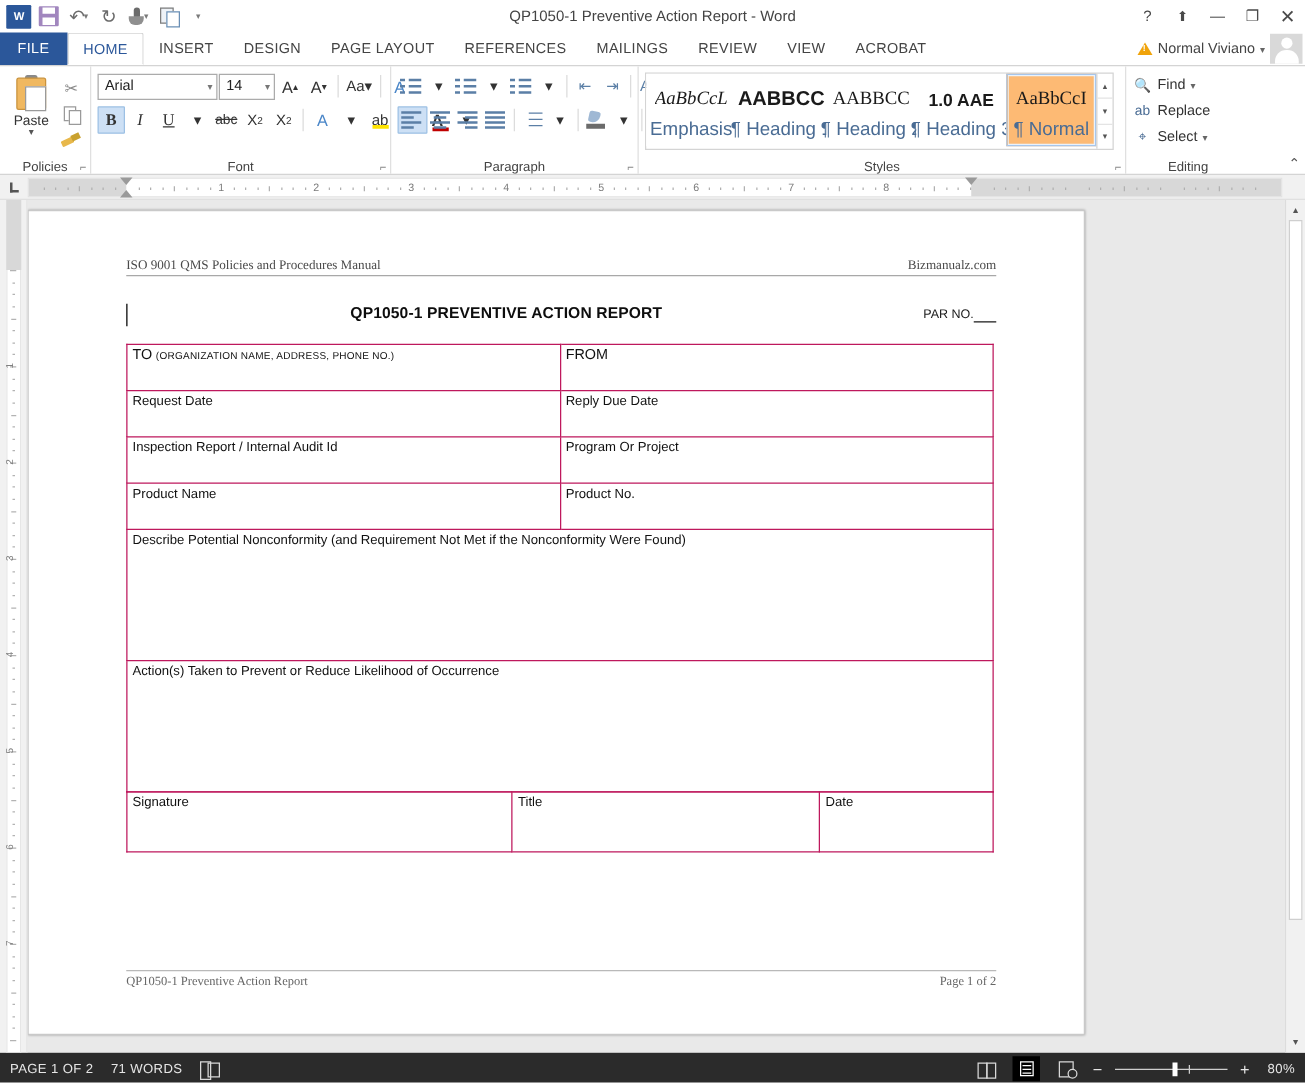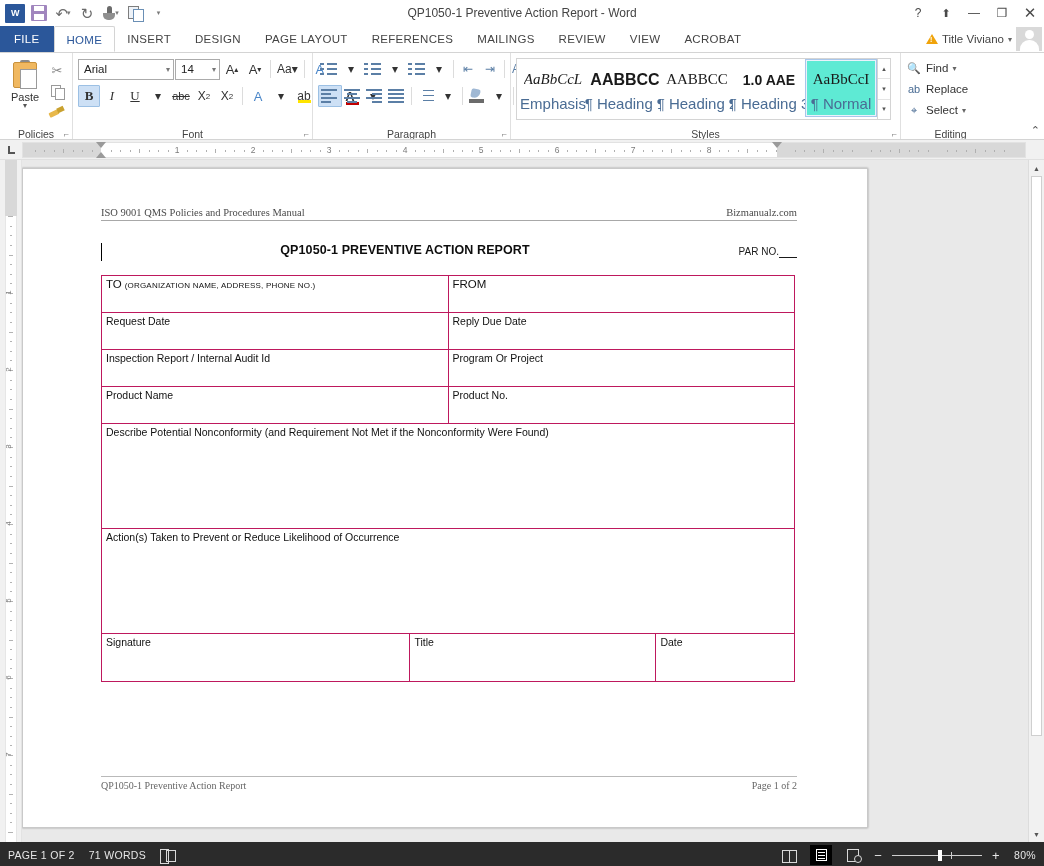--- a/index.html
+++ b/index.html
@@ -183,21 +183,21 @@
   .borders-ico { width:16px; height:14px; border:1px solid #7d7d7d; position:relative; }
   .borders-ico::before { content:""; position:absolute; left:0; top:6px; width:14px; border-top:1px dashed #b5b5b5;}
   .borders-ico::after { content:""; position:absolute; left:6px; top:0; height:12px; border-left:1px dashed #b5b5b5;}
   .linespc { width:18px; height:15px; position:relative; }
   .linespc span { position:absolute; left:6px; height:1.5px; background:#5b7fa6; width:11px; }
   .style-box {
     width: 72px; height: 58px; border: 1px solid transparent;
     display:flex; flex-direction:column; align-items:center; justify-content:center;
     background:#fff;
   }
-  .style-box.sel { border: 1px solid #a8c6ea; background:#5eead4; box-shadow: inset 0 0 0 1px #eaf2fb; }
+  .style-box.sel { border: 1px solid #a8c6ea; background:#fdba74; box-shadow: inset 0 0 0 1px #eaf2fb; }
   .style-prev { font-size: 15px; color:#1a1a1a; height: 30px; display:flex; align-items:center;
                 overflow:hidden; white-space:nowrap; }
   .style-name { font-size: 15px; color: #4a6c94; white-space: nowrap; }
   .styles-frame { border: 1px solid #d4d4d4; display:flex; height: 62px; }
   .styles-scroll { width: 13px; border-left:1px solid #d4d4d4; display:flex; flex-direction:column; }
   .ss-btn { flex:1; display:flex; align-items:center; justify-content:center; font-size:7px; color:#555;
             border-bottom: 1px solid #e4e4e4; }
 
   
   .edit-item { display:flex; align-items:center; gap:4px; height:18px; font-size:11.5px; color:#333; }
@@ -363,21 +363,21 @@
     <div class="tab">INSERT</div>
     <div class="tab">DESIGN</div>
     <div class="tab">PAGE LAYOUT</div>
     <div class="tab">REFERENCES</div>
     <div class="tab">MAILINGS</div>
     <div class="tab">REVIEW</div>
     <div class="tab">VIEW</div>
     <div class="tab">ACROBAT</div>
     <div class="account">
       <div class="warn-tri"></div>
-      <span class="acct-name">Title Viviano</span>
+      <span class="acct-name">Normal Viviano</span>
       <span class="acct-caret">▾</span>
       <div class="avatar"></div>
     </div>
   </div>
 
   <div class="ribbon">
 
     <div class="rgroup" style="width:72px">
       <div class="rgroup-body">
         <div class="clip-paste">

